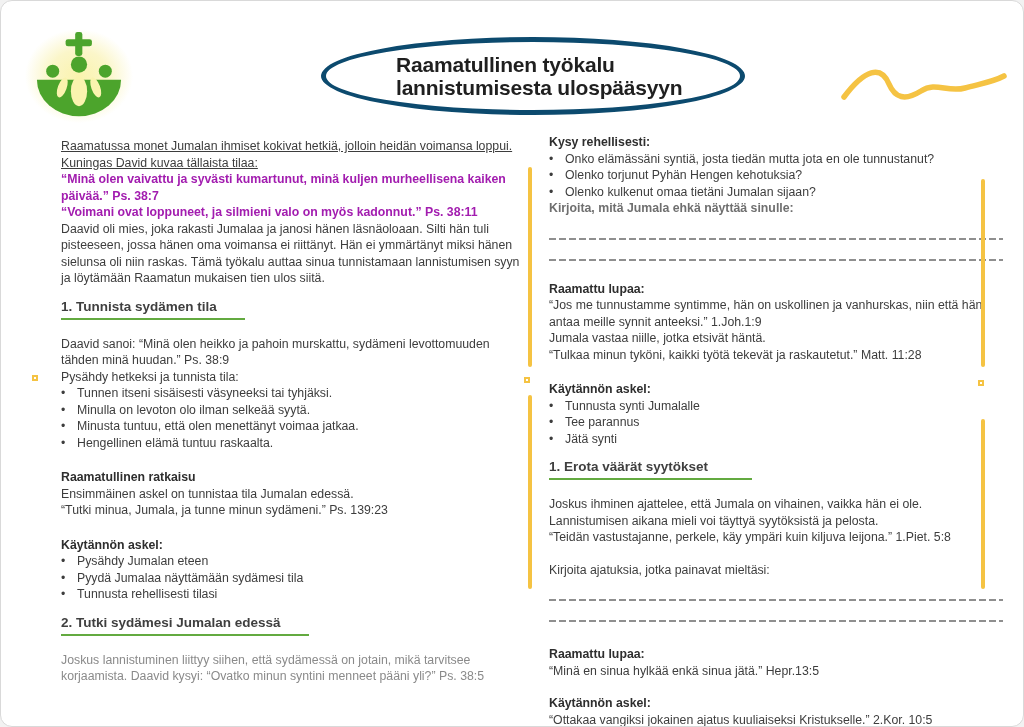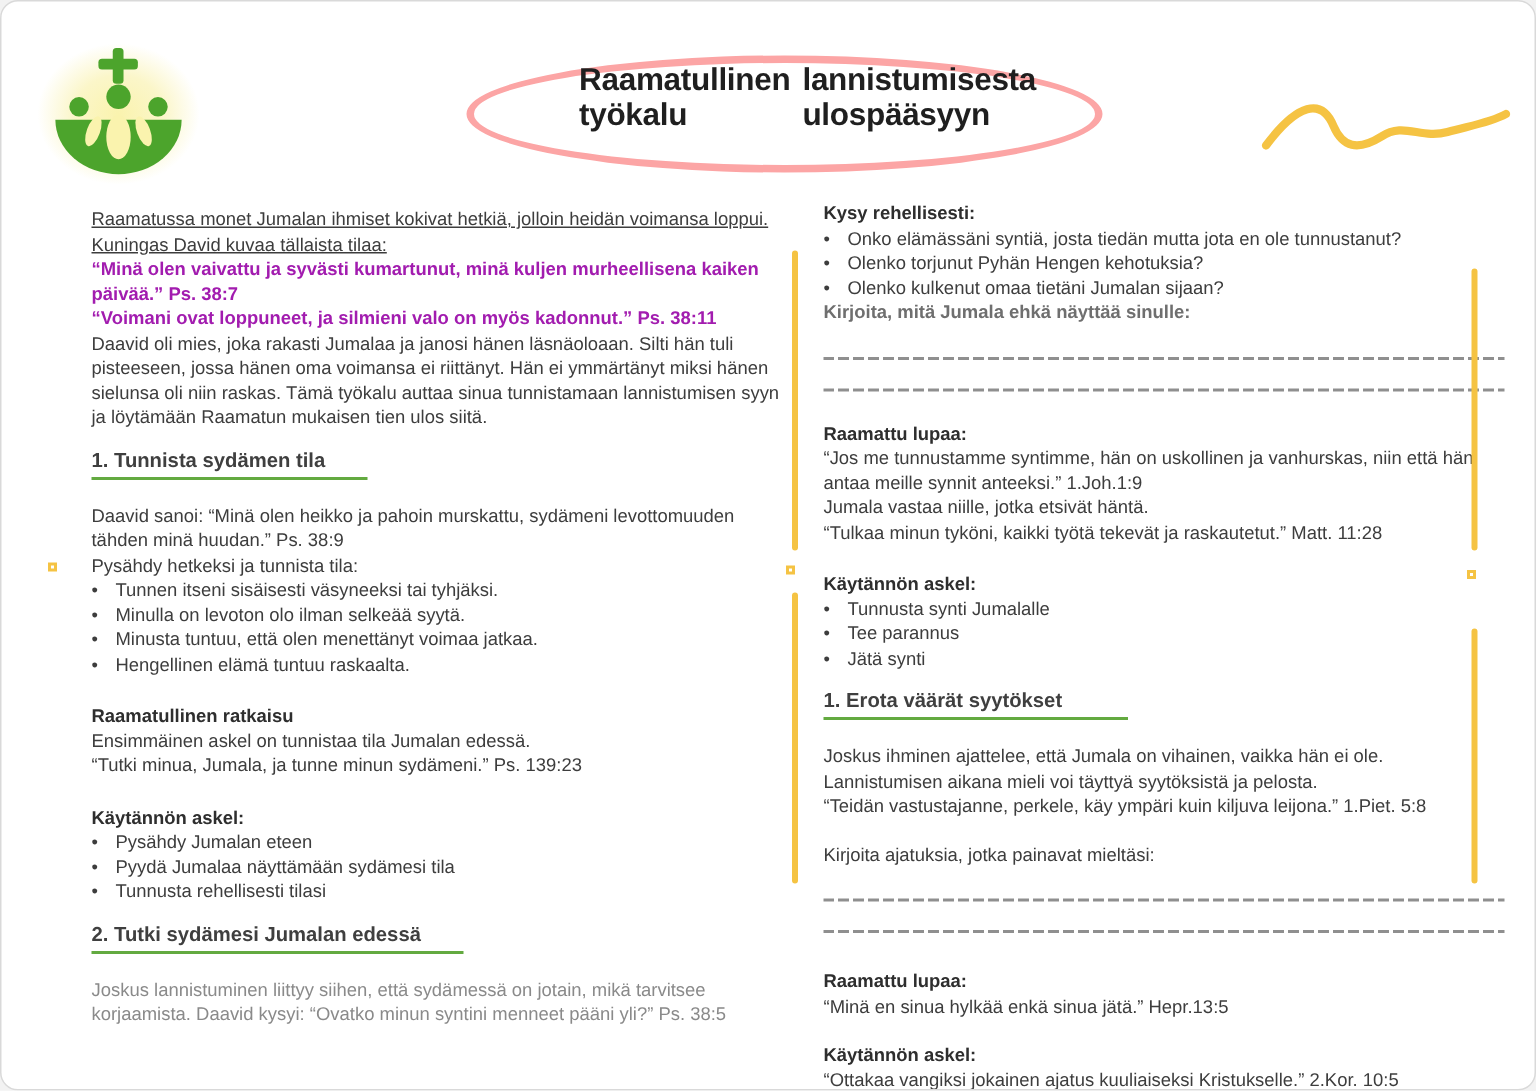--- a/index.html
+++ b/index.html
@@ -11,23 +11,23 @@
     font-family:"Liberation Sans","DejaVu Sans",sans-serif;
     color:#3d3d3d;
   }
   
   .logo-wrap {
     position:absolute; left:24px; top:28px; width:108px; height:94px;
     background:radial-gradient(closest-side,#faf3ae 0%,#fbf6c9 55%,rgba(251,246,201,0) 100%);
     display:flex; align-items:center; justify-content:center;
   }
   .title-ellipse {
-    position:absolute; left:310px; top:36px; width:424px; height:78px;
-    border:5px solid #fca5a5; border-radius:50%;
-    display:flex; flex-direction:row; justify-content:center;
+    position:absolute; left:320px; top:36px; width:424px; height:78px;
+    border:5px solid #0c4a6e; border-radius:50%;
+    display:flex; flex-direction:column; justify-content:center;
     padding-left:70px;
   }
   .title-line { font-size:21px; font-weight:bold; color:#1f1f1f; line-height:1.1; letter-spacing:-0.2px; }
   .website {
     position:absolute; left:832px; top:36px; width:176px;
     font-size:17.5px; color:#2d2d2d; text-align:center; text-decoration:none;
   }
   .wave-wrap { position:absolute; left:838px; top:60px; width:170px; height:46px; }
   
   .col { position:absolute; top:133px; font-size:12.3px; line-height:16.5px; }

